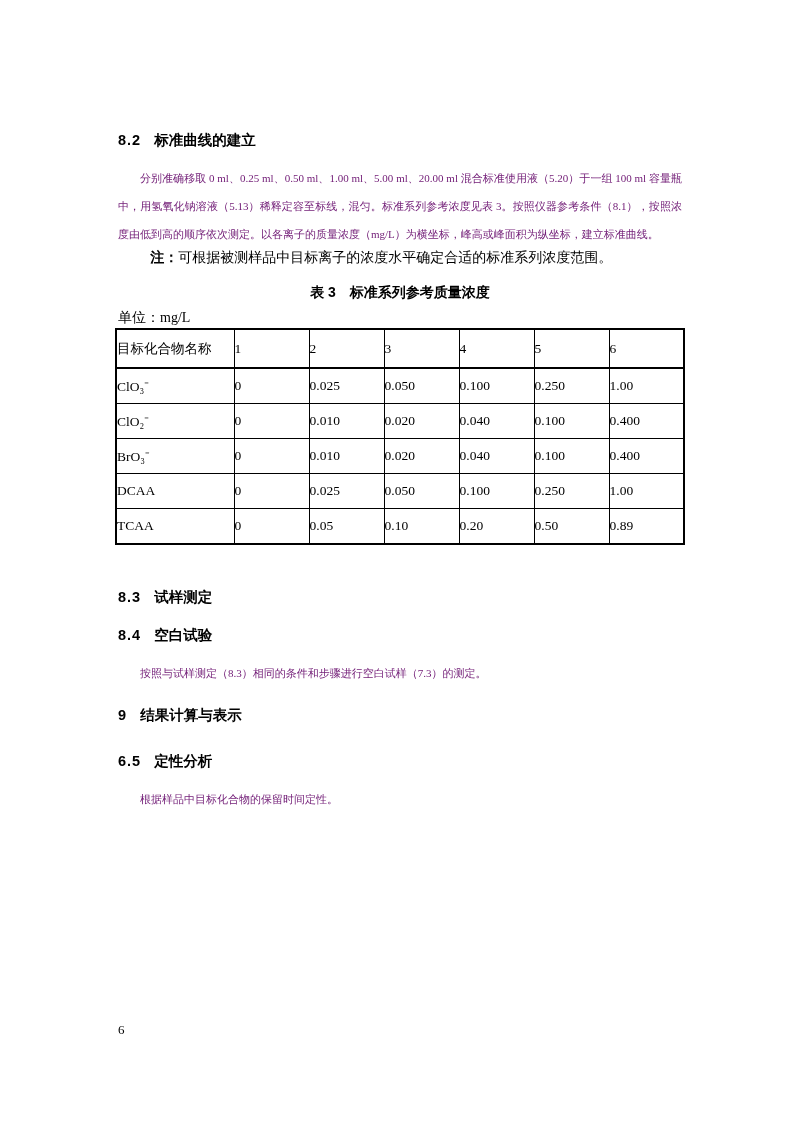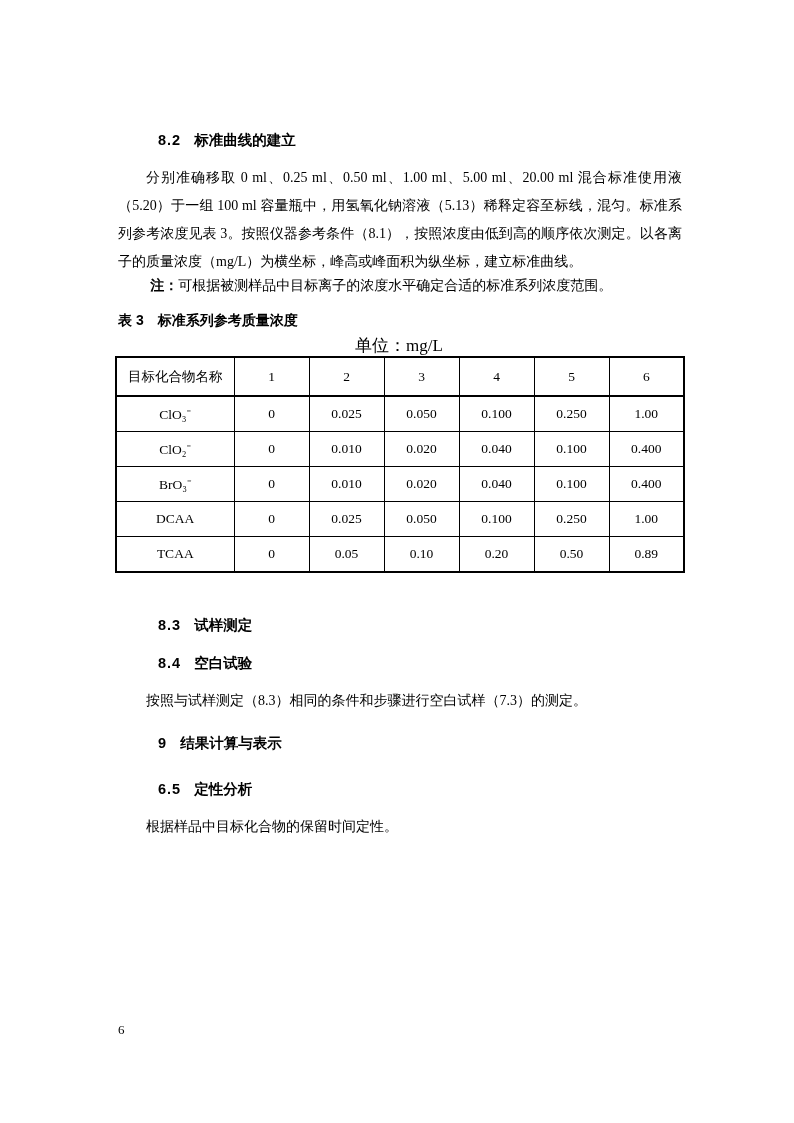--- a/index.html
+++ b/index.html
@@ -16,66 +16,67 @@
     overflow: hidden;
   }
   .heading {
     margin: 0;
     font-family: "Liberation Sans", sans-serif;
     font-weight: bold;
     font-size: 14.5px;
     line-height: 20px;
     color: #000;
   }
-  .heading .hnum { margin-right: 0.9em; letter-spacing: 1px; margin-left: 40px; }
+  .heading .hnum { margin-right: 0.9em; letter-spacing: 1px; }
   .para {
     margin: 14px 0 0 0;
-    font-size: 14px;
+    font-size: 11px;
     line-height: 28px;
     text-align: justify;
     text-indent: 2em;
-    color: #000000;
+    color: #701a75;
   }
   .var { font-style: italic; font-family: "Liberation Serif", serif; }
   .note {
     margin: 0 0 0 0;
     font-size: 14px;
     line-height: 19px;
     text-indent: 2.3em;
     color: #000;
   }
   .note-label { font-family: "Liberation Sans", sans-serif; font-weight: bold; }
   .table-title {
     margin-top: 15px;
+    text-align: center;
     font-family: "Liberation Sans", sans-serif;
     font-weight: bold;
     font-size: 14px;
     line-height: 20px;
   }
   .unit-label {
     margin-top: 8px;
-    text-align: center;
-    font-size: 17px;
+    text-align: left;
+    font-size: 14px;
     line-height: 16px;
     padding-right: 2px;
   }
   table.t3 {
     border-collapse: collapse;
     table-layout: fixed;
     width: 570px;
     margin-left: -3px;
     margin-top: 2px;
     border: 2px solid #000;
   }
   table.t3 th, table.t3 td {
     border: 1px solid #000;
     font-family: "Liberation Serif", serif;
     font-weight: normal;
     font-size: 13.5px;
-    text-align: center;
+    text-align: left;
     vertical-align: middle;
     height: 34px;
     padding: 0;
   }
   table.t3 thead th { border-bottom: 2px solid #000; height: 37px; }
   .sp-40 { margin-top: 42px; }
   .sp-16 { margin-top: 18px; }
   .sp-26 { margin-top: 26px; }
   .sp-12 { margin-top: 12px; }
   .page-number {

